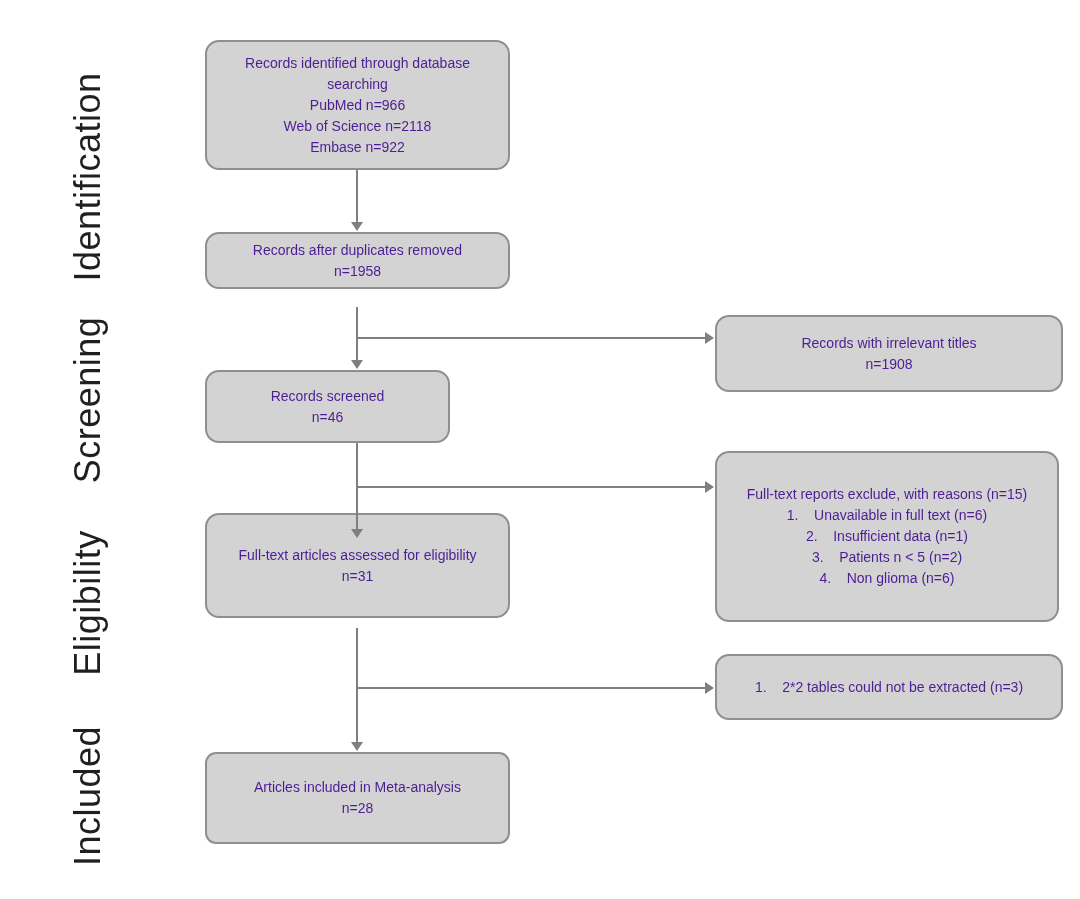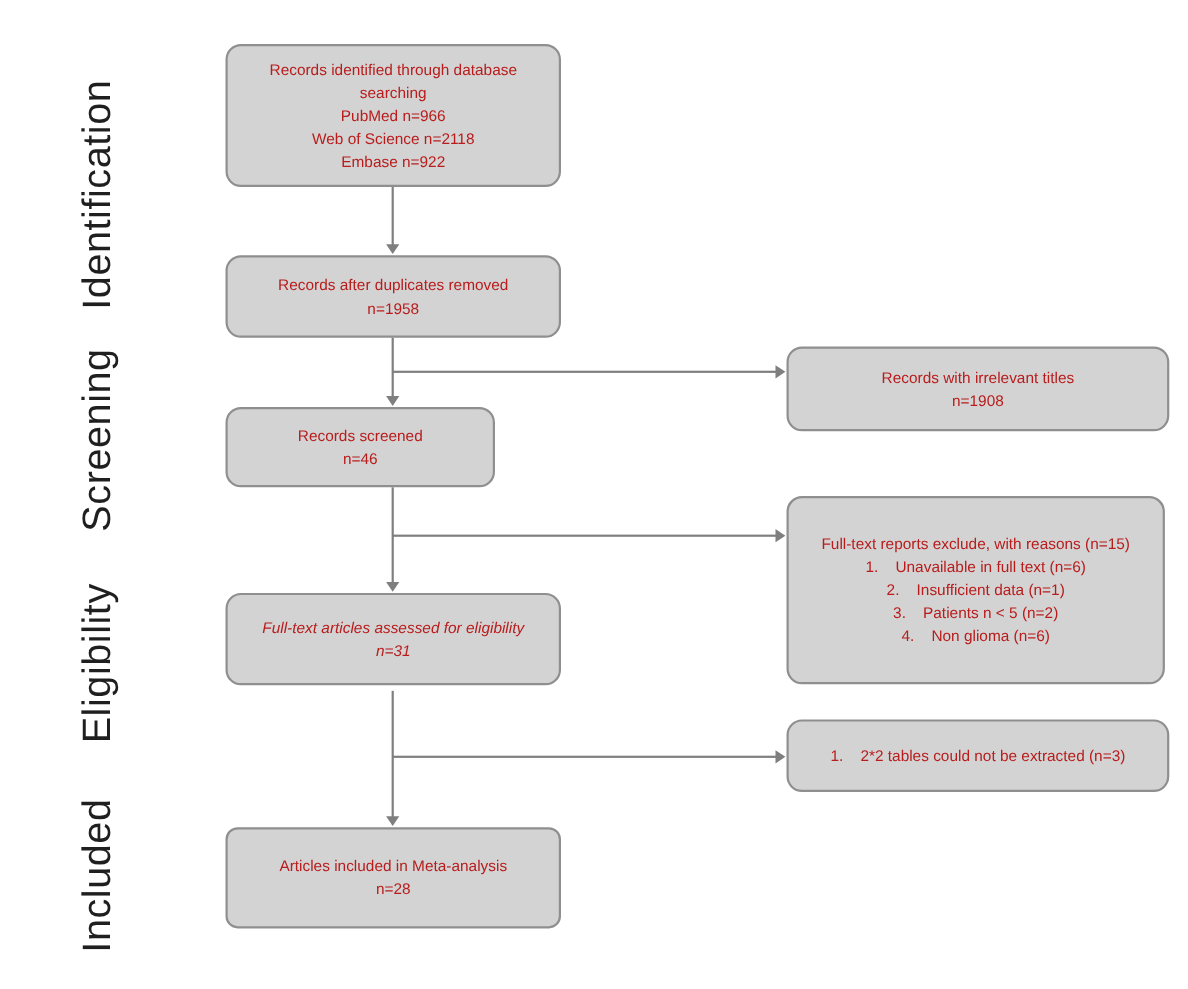--- a/index.html
+++ b/index.html
@@ -24,21 +24,21 @@
   .box {
     position: absolute;
     box-sizing: border-box;
     background: #d3d3d3;
     border: 2px solid #8f8f8f;
     border-radius: 14px;
     display: flex;
     flex-direction: column;
     justify-content: center;
     align-items: center;
-    color: #b91c1c;
+    color: #4c1d95;
     font-size: 14px;
     line-height: 21px;
     text-align: center;
     padding: 2px 4px;
   }
   .box .bline { white-space: nowrap; }
   .box .bline.wrap { white-space: normal; max-width: 270px; }
   .vline {
     position: absolute;
     width: 2px;
@@ -74,31 +74,31 @@
   <div class="stage" style="left:88px; top:603px;">Eligibility</div>
   <div class="stage" style="left:88px; top:796px;">Included</div>
 
   <div class="box" style="left:205px; top:40px; width:305px; height:130px;">
     <div class="bline wrap">Records identified through database searching</div>
     <div class="bline">PubMed n=966</div>
     <div class="bline">Web of Science n=2118</div>
     <div class="bline">Embase n=922</div>
   </div>
 
-  <div class="box" style="left:205px; top:232px; width:305px; height:75px;">
+  <div class="box" style="left:205px; top:232px; width:305px; height:57px;">
     <div class="bline">Records after duplicates removed</div>
     <div class="bline">n=1958</div>
   </div>
 
   <div class="box" style="left:205px; top:370px; width:245px; height:73px;">
     <div class="bline">Records screened</div>
     <div class="bline">n=46</div>
   </div>
 
-  <div class="box" style="left:205px; top:539px; width:305px; height:84px;font-style:italic;">
+  <div class="box" style="left:205px; top:513px; width:305px; height:105px;">
     <div class="bline">Full-text articles assessed for eligibility</div>
     <div class="bline">n=31</div>
   </div>
 
   <div class="box" style="left:205px; top:752px; width:305px; height:92px;border-radius:11px;">
     <div class="bline">Articles included in Meta-analysis</div>
     <div class="bline">n=28</div>
   </div>
 
   <div class="box" style="left:715px; top:293px; width:348px; height:77px;margin-top:22px;">

